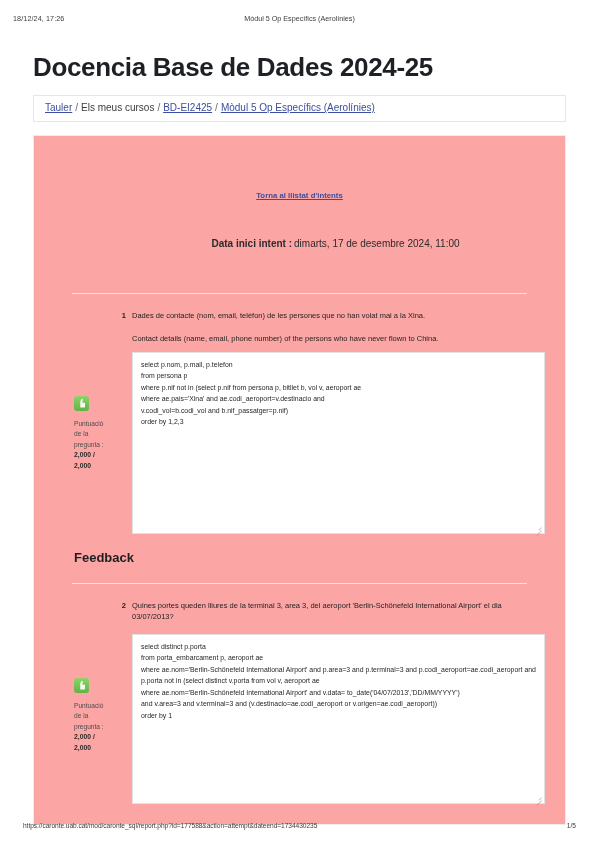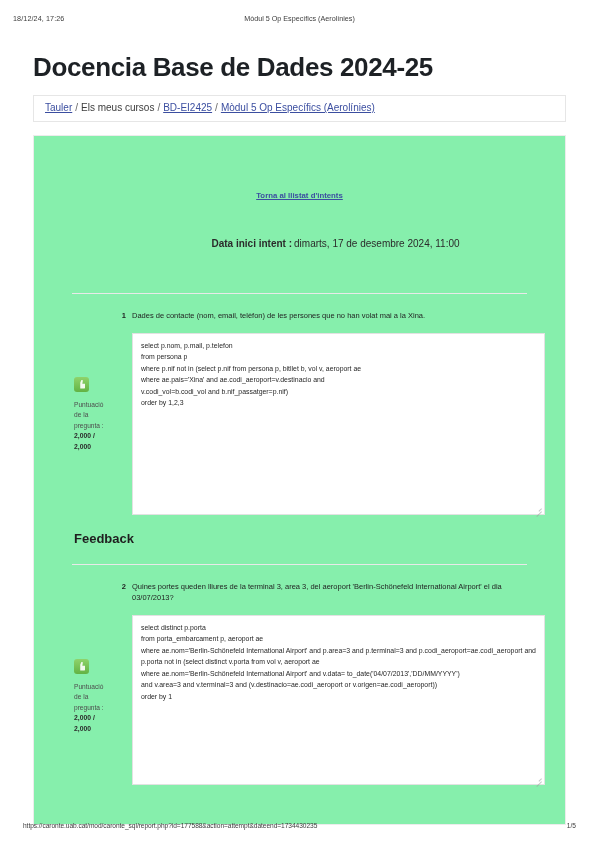--- a/index.html
+++ b/index.html
@@ -72,21 +72,21 @@
   .breadcrumb .plain { color: #3c3c3c; }
 
   
   .card {
     margin-top: 13px;
     margin-left: 10px;
     width: 533px;
     min-height: 690px;
     border: 1px solid #ececec;
     border-top: 1px solid #ececec;
-    background: #86efac;
+    background: #fca5a5;
     position: relative;
     padding: 40px 20px 10px 20px;
   }
 
   .back-link-wrap {
     text-align: center;
     margin-top: 8px;
     margin-bottom: 36px;
   }
   .back-link {
@@ -280,20 +280,21 @@
         <span class="val">dimarts, 17 de desembre 2024, 11:00</span>
       </div>
     </div>
 
     <div class="q-sep"></div>
     <div class="question">
       <div class="q-head">
         <span class="q-num">1</span>
         <span class="q-text-ca">Dades de contacte (nom, email, telèfon) de les persones que no han volat mai a la Xina.</span>
       </div>
+      <div class="q-text-en">Contact details (name, email, phone number) of the persons who have never flown to China.</div>
 
       <div class="answer-row">
         <div class="grade-col">
           <div class="grade-icon"></div>
           <div class="grade-label">Puntuació</div>
           <div class="grade-label">de la</div>
           <div class="grade-label">pregunta :</div>
           <div class="grade-score">2,000 /</div>
           <div class="grade-score">2,000</div>
         </div>

